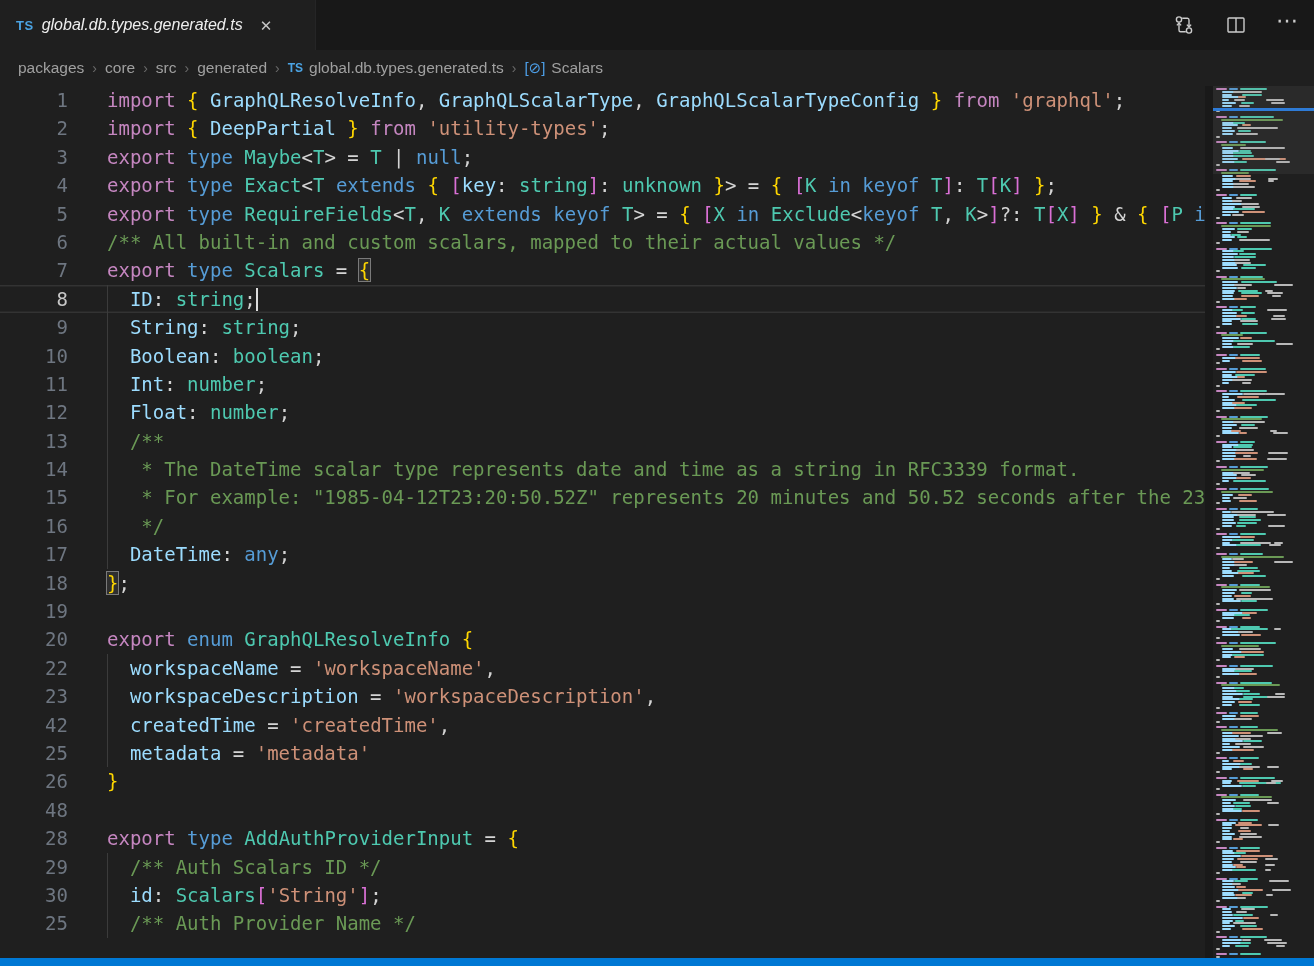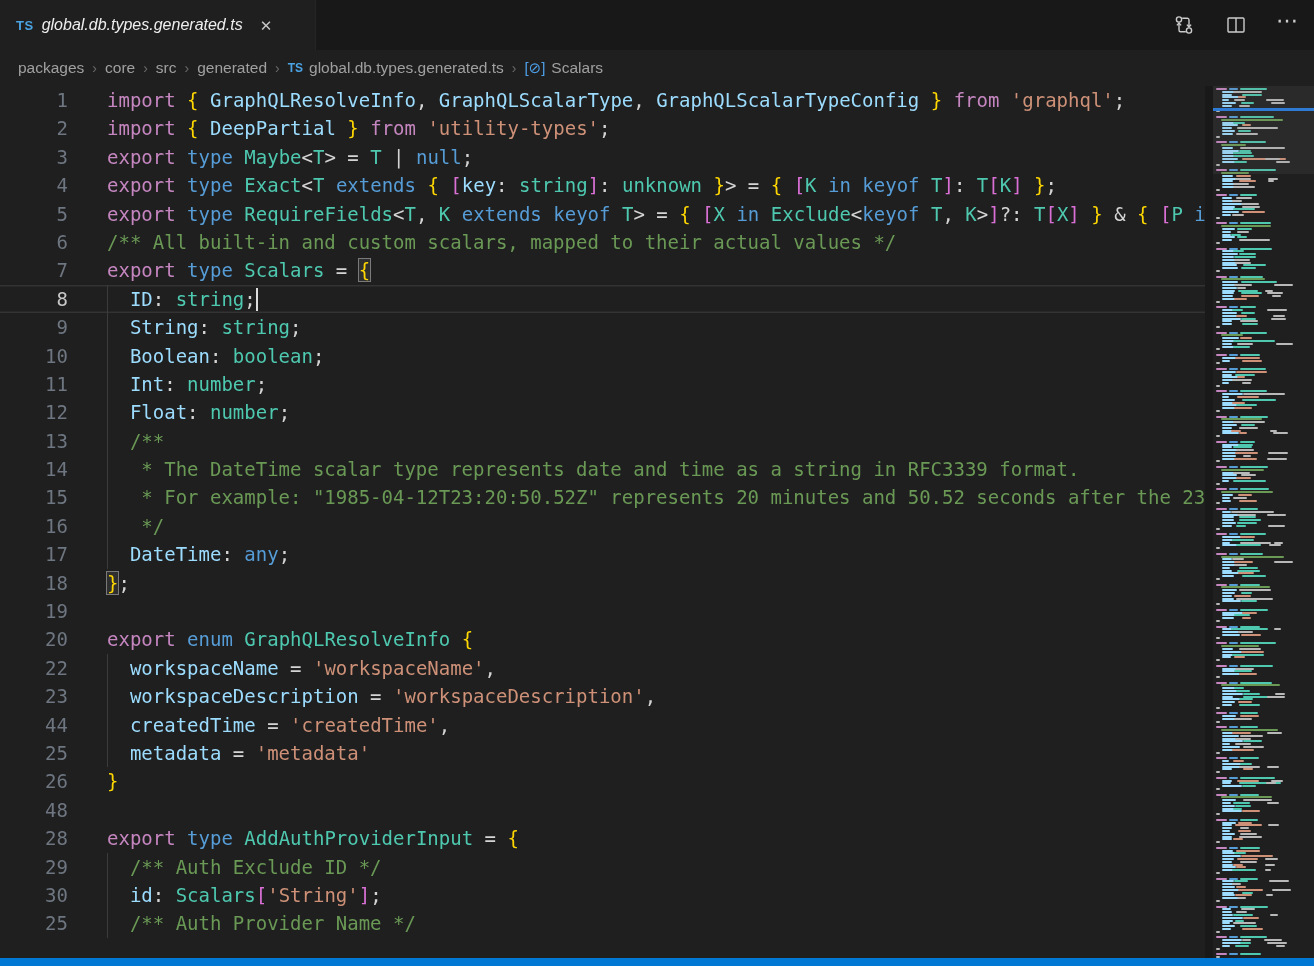--- a/index.html
+++ b/index.html
@@ -139,26 +139,26 @@
       <div class="code-line g"><div class="gutter">13</div><div class="lc"><span class="tk-pl">  </span><span class="tk-cm">/**</span></div></div>
       <div class="code-line g"><div class="gutter">14</div><div class="lc"><span class="tk-pl">   </span><span class="tk-cm">* The DateTime scalar type represents date and time as a string in RFC3339 format.</span></div></div>
       <div class="code-line g"><div class="gutter">15</div><div class="lc"><span class="tk-pl">   </span><span class="tk-cm">* For example: "1985-04-12T23:20:50.52Z" represents 20 minutes and 50.52 seconds after the 23rd</span></div></div>
       <div class="code-line g"><div class="gutter">16</div><div class="lc"><span class="tk-pl">   </span><span class="tk-cm">*/</span></div></div>
       <div class="code-line g"><div class="gutter">17</div><div class="lc"><span class="tk-pl">  </span><span class="tk-vb">DateTime</span><span class="tk-pl">: </span><span class="tk-kb">any</span><span class="tk-pl">;</span></div></div>
       <div class="code-line"><div class="gutter">18</div><div class="lc"><span class="tk-b1m">}</span><span class="tk-pl">;</span></div></div>
       <div class="code-line"><div class="gutter">19</div><div class="lc"></div></div>
       <div class="code-line"><div class="gutter">20</div><div class="lc"><span class="tk-pk">export</span><span class="tk-pl"> </span><span class="tk-kb">enum</span><span class="tk-pl"> </span><span class="tk-ty">GraphQLResolveInfo</span><span class="tk-pl"> </span><span class="tk-b1">{</span></div></div>
       <div class="code-line g"><div class="gutter">22</div><div class="lc"><span class="tk-pl">  </span><span class="tk-vb">workspaceName</span><span class="tk-pl"> = </span><span class="tk-st">'workspaceName'</span><span class="tk-pl">,</span></div></div>
       <div class="code-line g"><div class="gutter">23</div><div class="lc"><span class="tk-pl">  </span><span class="tk-vb">workspaceDescription</span><span class="tk-pl"> = </span><span class="tk-st">'workspaceDescription'</span><span class="tk-pl">,</span></div></div>
-      <div class="code-line g"><div class="gutter">44</div><div class="lc"><span class="tk-pl">  </span><span class="tk-vb">createdTime</span><span class="tk-pl"> = </span><span class="tk-st">'createdTime'</span><span class="tk-pl">,</span></div></div>
+      <div class="code-line g"><div class="gutter">42</div><div class="lc"><span class="tk-pl">  </span><span class="tk-vb">createdTime</span><span class="tk-pl"> = </span><span class="tk-st">'createdTime'</span><span class="tk-pl">,</span></div></div>
       <div class="code-line g"><div class="gutter">25</div><div class="lc"><span class="tk-pl">  </span><span class="tk-vb">metadata</span><span class="tk-pl"> = </span><span class="tk-st">'metadata'</span></div></div>
       <div class="code-line"><div class="gutter">26</div><div class="lc"><span class="tk-b1">}</span></div></div>
       <div class="code-line"><div class="gutter">48</div><div class="lc"></div></div>
       <div class="code-line"><div class="gutter">28</div><div class="lc"><span class="tk-pk">export</span><span class="tk-pl"> </span><span class="tk-kb">type</span><span class="tk-pl"> </span><span class="tk-ty">AddAuthProviderInput</span><span class="tk-pl"> = </span><span class="tk-b1">{</span></div></div>
-      <div class="code-line g"><div class="gutter">29</div><div class="lc"><span class="tk-pl">  </span><span class="tk-cm">/** Auth Exclude ID */</span></div></div>
+      <div class="code-line g"><div class="gutter">29</div><div class="lc"><span class="tk-pl">  </span><span class="tk-cm">/** Auth Scalars ID */</span></div></div>
       <div class="code-line g"><div class="gutter">30</div><div class="lc"><span class="tk-pl">  </span><span class="tk-vb">id</span><span class="tk-pl">: </span><span class="tk-ty">Scalars</span><span class="tk-b2">[</span><span class="tk-st">'String'</span><span class="tk-b2">]</span><span class="tk-pl">;</span></div></div>
       <div class="code-line g"><div class="gutter">25</div><div class="lc"><span class="tk-pl">  </span><span class="tk-cm">/** Auth Provider Name */</span></div></div>
     </div>
 
   <div class="scroll-gap"></div>
   <div class="minimap" id="minimap">
       <div class="mm-bar" style="left: 3px; top: 2px; width: 11px; background: rgb(197, 134, 192);"></div>
       <div class="mm-bar" style="left: 16px; top: 2px; width: 9px; background: rgb(86, 156, 214);"></div>
       <div class="mm-bar" style="left: 27px; top: 2px; width: 27.2243px; background: rgb(78, 201, 176);"></div>
       <div class="mm-bar" style="left: 9px; top: 4.8px; width: 16.3763px; background: rgb(156, 220, 254);"></div>

